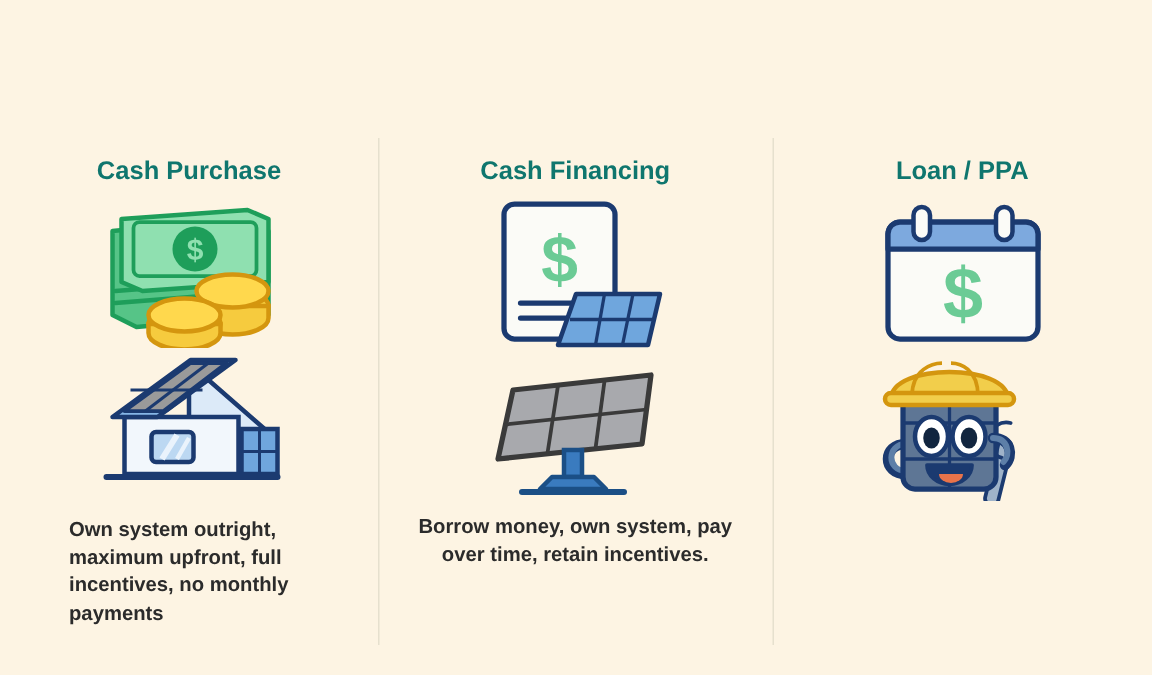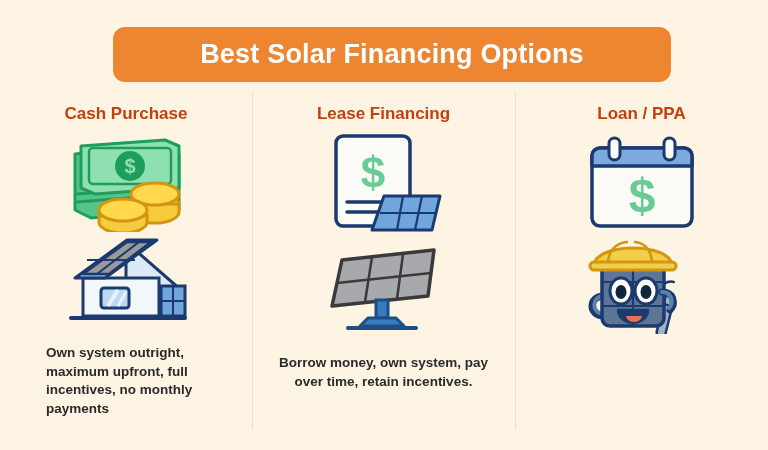--- a/index.html
+++ b/index.html
@@ -67,21 +67,21 @@
     position: absolute;
     top: 92px;
     width: 1px;
     height: 338px;
     background: #E6E0CE;
   }
   .divider-1 { left: 252px; }
   .divider-2 { left: 515px; }
 
   .col-heading {
-    color: #c2410c;
+    color: #0f766e;
     font-size: 17px;
     font-weight: bold;
     text-align: right;
     margin: 0;
     padding-top: 12px;
     white-space: nowrap;
   }
 
   .icon-stack {
     display: flex;
@@ -105,34 +105,31 @@
   .desc-left   { text-align: left; align-self: flex-start; }
   .desc-center { text-align: center; }
 
   
   .col-1 .icon-a { margin-top: 8px; }
   .col-1 .icon-b { margin-top: -2px; }
   .col-1 .col-desc { margin-top: 14px; }
 
   .col-2 .icon-a { margin-top: 6px; }
   .col-2 .icon-b { margin-top: 6px; }
-  .col-2 .col-desc { margin-top: 20px; }
+  .col-2 .col-desc { margin-top: 8px; }
 
   .col-3 .icon-a { margin-top: 8px; }
   .col-3 .icon-b { margin-top: 2px; }
   .col-3 .col-desc { margin-top: 14px; }
 </style>
 </head>
 <body>
 
 <div class="infographic">
 
-  <div class="title-banner">
-    <div class="title-text">Best Solar Financing Options</div>
-  </div>
 
   <div class="divider divider-1"></div>
   <div class="divider divider-2"></div>
 
   <div class="columns">
 
     <div class="column col-1">
       <div class="col-heading">Cash Purchase</div>
 
       <div class="icon-stack">
@@ -183,21 +180,21 @@
 
             <path d="M10 88 L124 88" stroke="#1B3A70" stroke-width="4" stroke-linecap="round"></path>
           </svg>
         </div>
       </div>
 
       <div class="col-desc desc-left">Own system outright, maximum upfront, full incentives, no monthly payments</div>
     </div>
 
     <div class="column col-2">
-      <div class="col-heading">Lease Financing</div>
+      <div class="col-heading">Cash Financing</div>
 
       <div class="icon-stack">
 
         <div class="icon-box icon-a">
           <svg width="140" height="102" viewBox="0 0 140 102">
             <rect x="22" y="6" width="74" height="90" rx="7" fill="#FBFBF7" stroke="#1B3A70" stroke-width="3.5"></rect>
             <text x="59" y="58" font-family="'Liberation Sans', sans-serif" font-size="44" font-weight="bold" fill="#6BCB95" text-anchor="middle">$</text>
             <path d="M33 72 L78 72" stroke="#1B3A70" stroke-width="3.5" stroke-linecap="round"></path>
             <path d="M33 82 L78 82" stroke="#1B3A70" stroke-width="3.5" stroke-linecap="round"></path>
 

